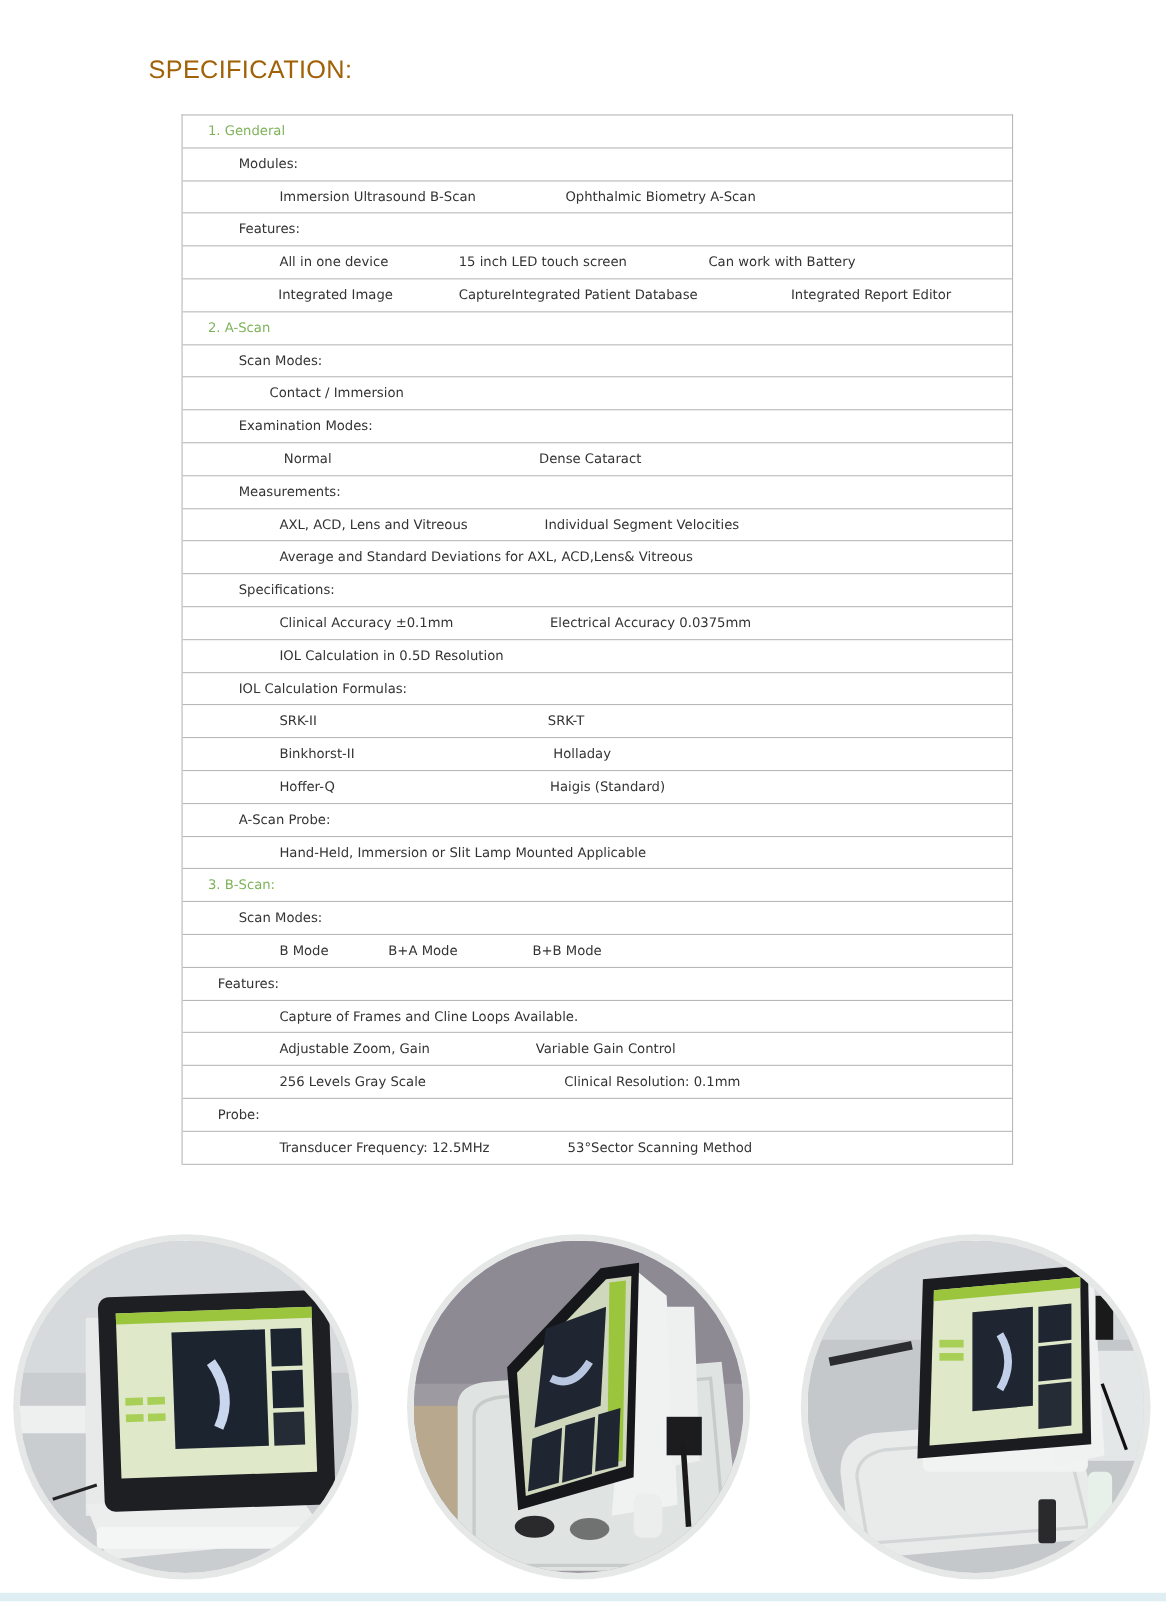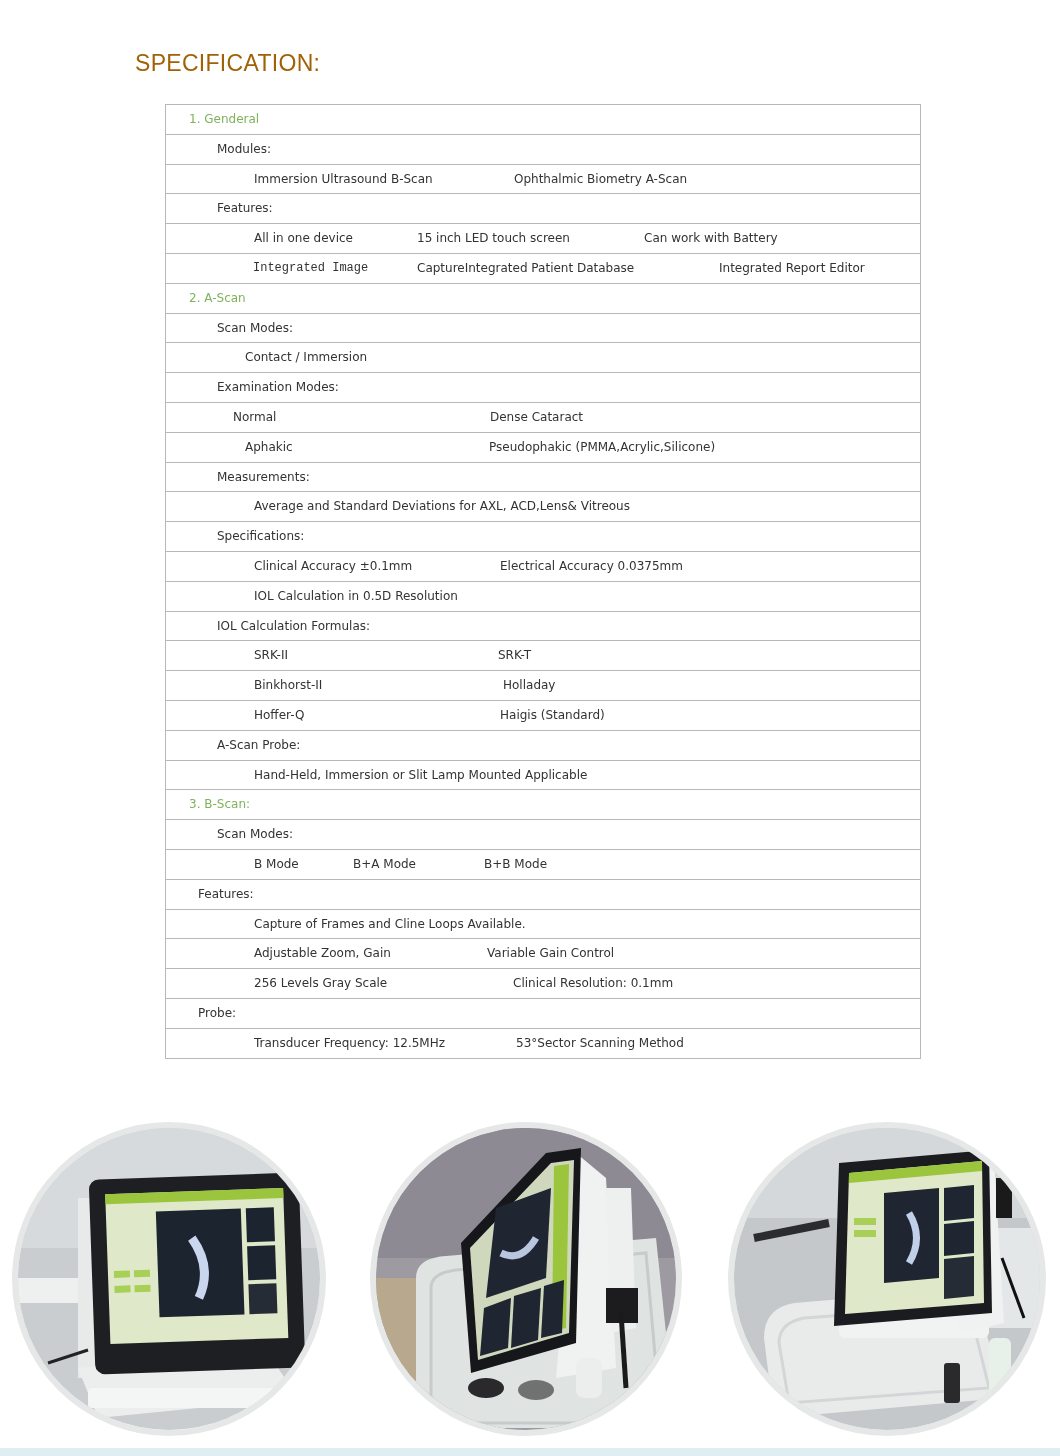--- a/index.html
+++ b/index.html
@@ -46,46 +46,46 @@
     </div>
     <div class="row label">
       <span style="left: 51px;">Features:</span>
     </div>
     <div class="row item">
       <span style="left: 88px;">All in one device</span>
       <span style="left: 251px;">15 inch LED touch screen</span>
       <span style="left: 478px;">Can work with Battery</span>
     </div>
     <div class="row item">
-      <span style="left: 87px; font-family: Liberation Mono, monospace;">Integrated Image</span>
+      <span style="left: 87px;">Integrated Image</span>
       <span style="left: 251px;">CaptureIntegrated Patient Database</span>
       <span style="left: 553px;">Integrated Report Editor</span>
     </div>
     <div class="row section">
       <span style="left: 23px;">2.  A-Scan</span>
     </div>
     <div class="row label">
       <span style="left: 51px;">Scan Modes:</span>
     </div>
     <div class="row item">
       <span style="left: 79px;">Contact / Immersion</span>
     </div>
     <div class="row label">
       <span style="left: 51px;">Examination Modes:</span>
     </div>
     <div class="row item">
-      <span style="left: 67px;">Normal</span>
+      <span style="left: 92px;">Normal</span>
       <span style="left: 324px;">Dense Cataract</span>
     </div>
-    <div class="row item">
-      <span style="left: 79px;">Aphakic</span>
-      <span style="left: 323px;">Pseudophakic (PMMA,Acrylic,Silicone)</span>
-    </div>
     <div class="row label">
       <span style="left: 51px;">Measurements:</span>
+    </div>
+    <div class="row item">
+      <span style="left: 88px;">AXL, ACD, Lens and Vitreous</span>
+      <span style="left: 329px;">Individual Segment Velocities</span>
     </div>
     <div class="row item">
       <span style="left: 88px;">Average and Standard Deviations for AXL, ACD,Lens&amp; Vitreous</span>
     </div>
     <div class="row label">
       <span style="left: 51px;">Specifications:</span>
     </div>
     <div class="row item">
       <span style="left: 88px;">Clinical Accuracy  ±0.1mm</span>
       <span style="left: 334px;">Electrical Accuracy 0.0375mm</span>

